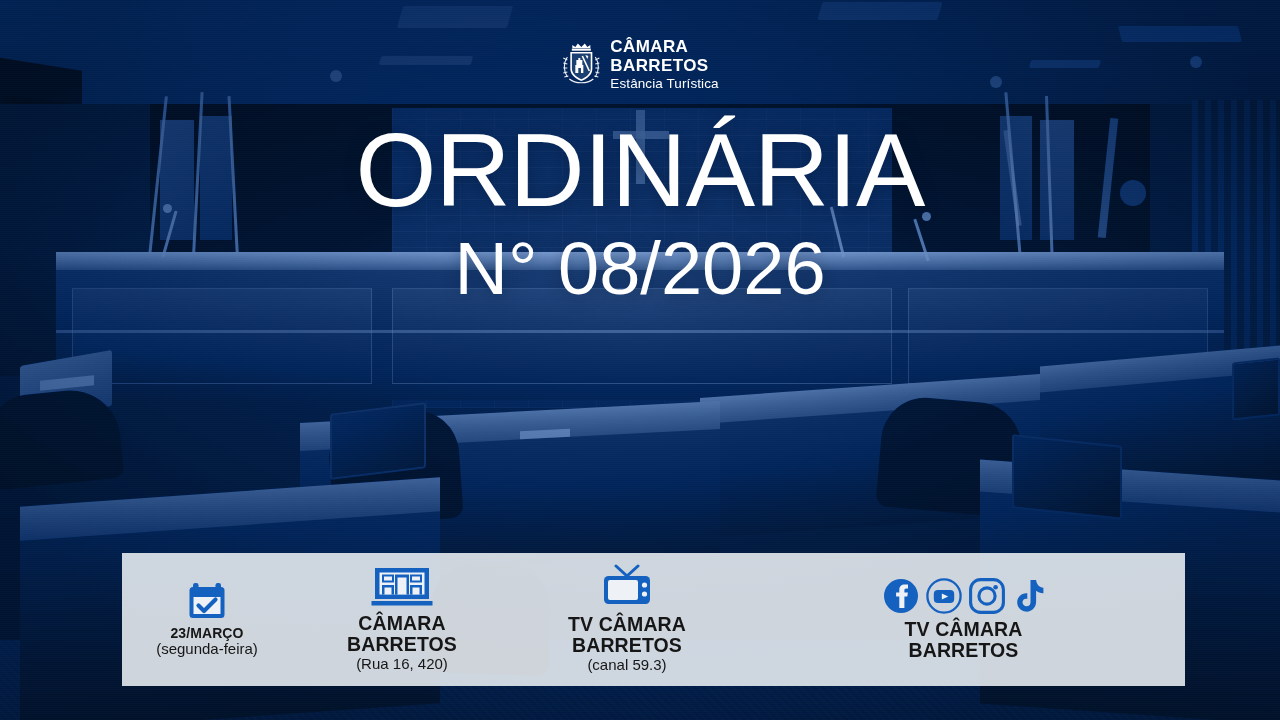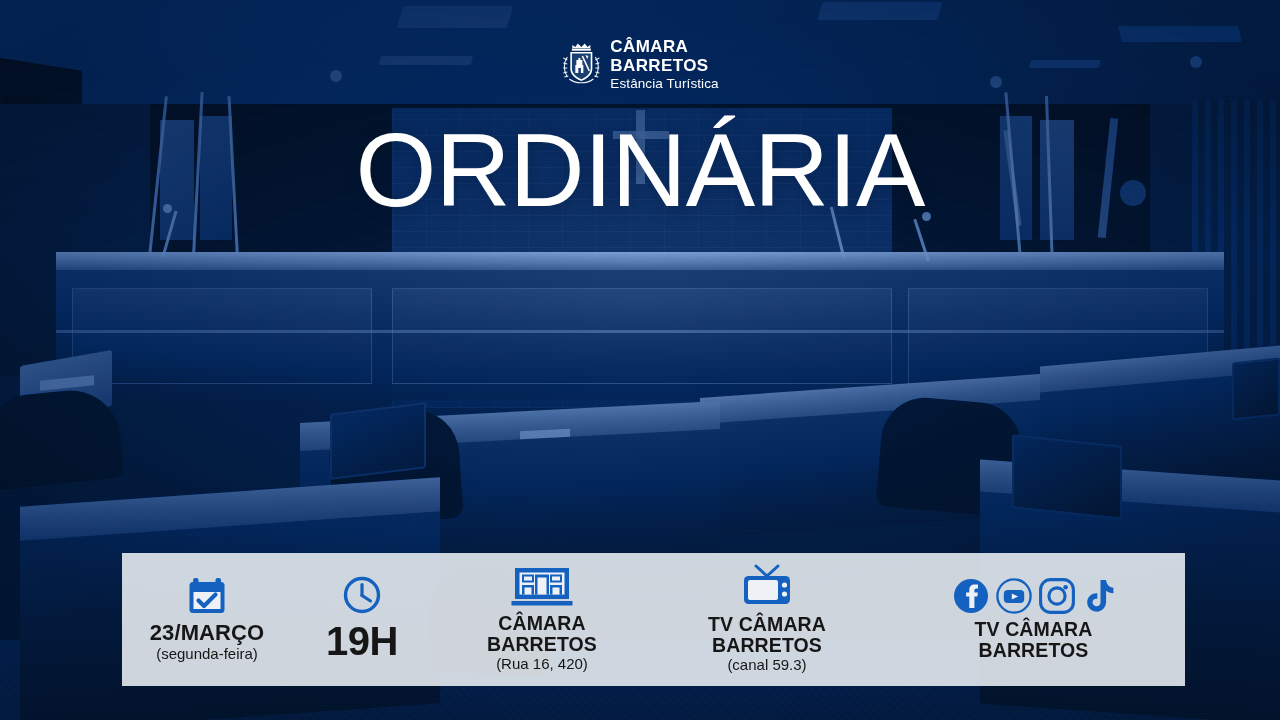--- a/index.html
+++ b/index.html
@@ -280,21 +280,21 @@
     padding:6px 2px 8px;
   }
   .cell.date{ flex:0 0 170px; }
   .cell.time{ flex:0 0 140px; }
   .cell.place{ flex:0 0 220px; }
   .cell.tv{ flex:0 0 230px; }
   .cell.social{ flex:1 1 auto; }
 
   .ic{ display:block; }
   .lbl{ color:#161616; text-align:center; line-height:1.06; }
-  .lbl .big{ font-size:22px; font-weight:bold; letter-spacing:.1px; display:block;}
+  .lbl .big{ font-size:14px; font-weight:bold; letter-spacing:.1px; display:block;}
   .lbl .big2{ font-size:19.5px; font-weight:bold; letter-spacing:.1px; display:block;}
   .lbl .small{ font-size:15px; font-weight:500; display:block; margin-top:1px;}
   .lbl .huge{ font-size:40px; font-weight:bold; letter-spacing:-.5px; display:block;}
   .socrow{ display:flex; align-items:center; gap:5px; }
 </style>
 </head>
 <body>
 
 <div id="poster">
 
@@ -413,48 +413,39 @@
     </svg>
     <div class="words">
       <div class="w1">CÂMARA</div>
       <div class="w2">BARRETOS</div>
       <div class="w3">Estância Turística</div>
     </div>
   </div>
 
   <div id="titles">
     <div id="t-sub">ORDINÁRIA</div>
+    <div id="t-num">N° 08/2026</div>
   </div>
 
   <div id="infobar">
 
     <div class="cell date">
       <svg class="ic" width="42" height="42" viewBox="0 0 42 42" aria-hidden="true">
         <rect x="7" y="3" width="5.5" height="7" rx="2.2" fill="#1461c0"></rect>
         <rect x="29.5" y="3" width="5.5" height="7" rx="2.2" fill="#1461c0"></rect>
         <rect x="3.5" y="7" width="35" height="31" rx="3.5" fill="#1461c0"></rect>
         <rect x="7.5" y="17" width="27" height="17" fill="#eef2f6"></rect>
         <path d="M12.5 25.5 L18 31 L29.5 19.5" fill="none" stroke="#1461c0" stroke-width="4.2" stroke-linecap="round" stroke-linejoin="round"></path>
       </svg>
       <div class="lbl">
         <span class="big">23/MARÇO</span>
         <span class="small">(segunda-feira)</span>
       </div>
     </div>
 
-    <div class="cell time">
-      <svg class="ic" width="42" height="42" viewBox="0 0 42 42" aria-hidden="true">
-        <circle cx="21" cy="21" r="16.5" fill="none" stroke="#1461c0" stroke-width="3.4"></circle>
-        <path d="M21 10.5 L21 21.5" stroke="#1461c0" stroke-width="3.2" stroke-linecap="round"></path>
-        <path d="M21 21.5 L29.5 27" stroke="#1461c0" stroke-width="3.2" stroke-linecap="round"></path>
-      </svg>
-      <div class="lbl">
-        <span class="huge">19H</span>
-      </div>
-    </div>
 
     <div class="cell place">
       <svg class="ic" width="62" height="44" viewBox="0 0 62 44" aria-hidden="true">
         <rect x="4" y="3" width="54" height="31" fill="#1461c0"></rect>
         <rect x="8.5" y="7.5" width="45" height="22" fill="#eef2f6"></rect>
 
         <rect x="11" y="9.5" width="12" height="8" fill="#1461c0"></rect>
         <rect x="13" y="11.5" width="8" height="4" fill="#eef2f6"></rect>
 
         <rect x="39" y="9.5" width="12" height="8" fill="#1461c0"></rect>

